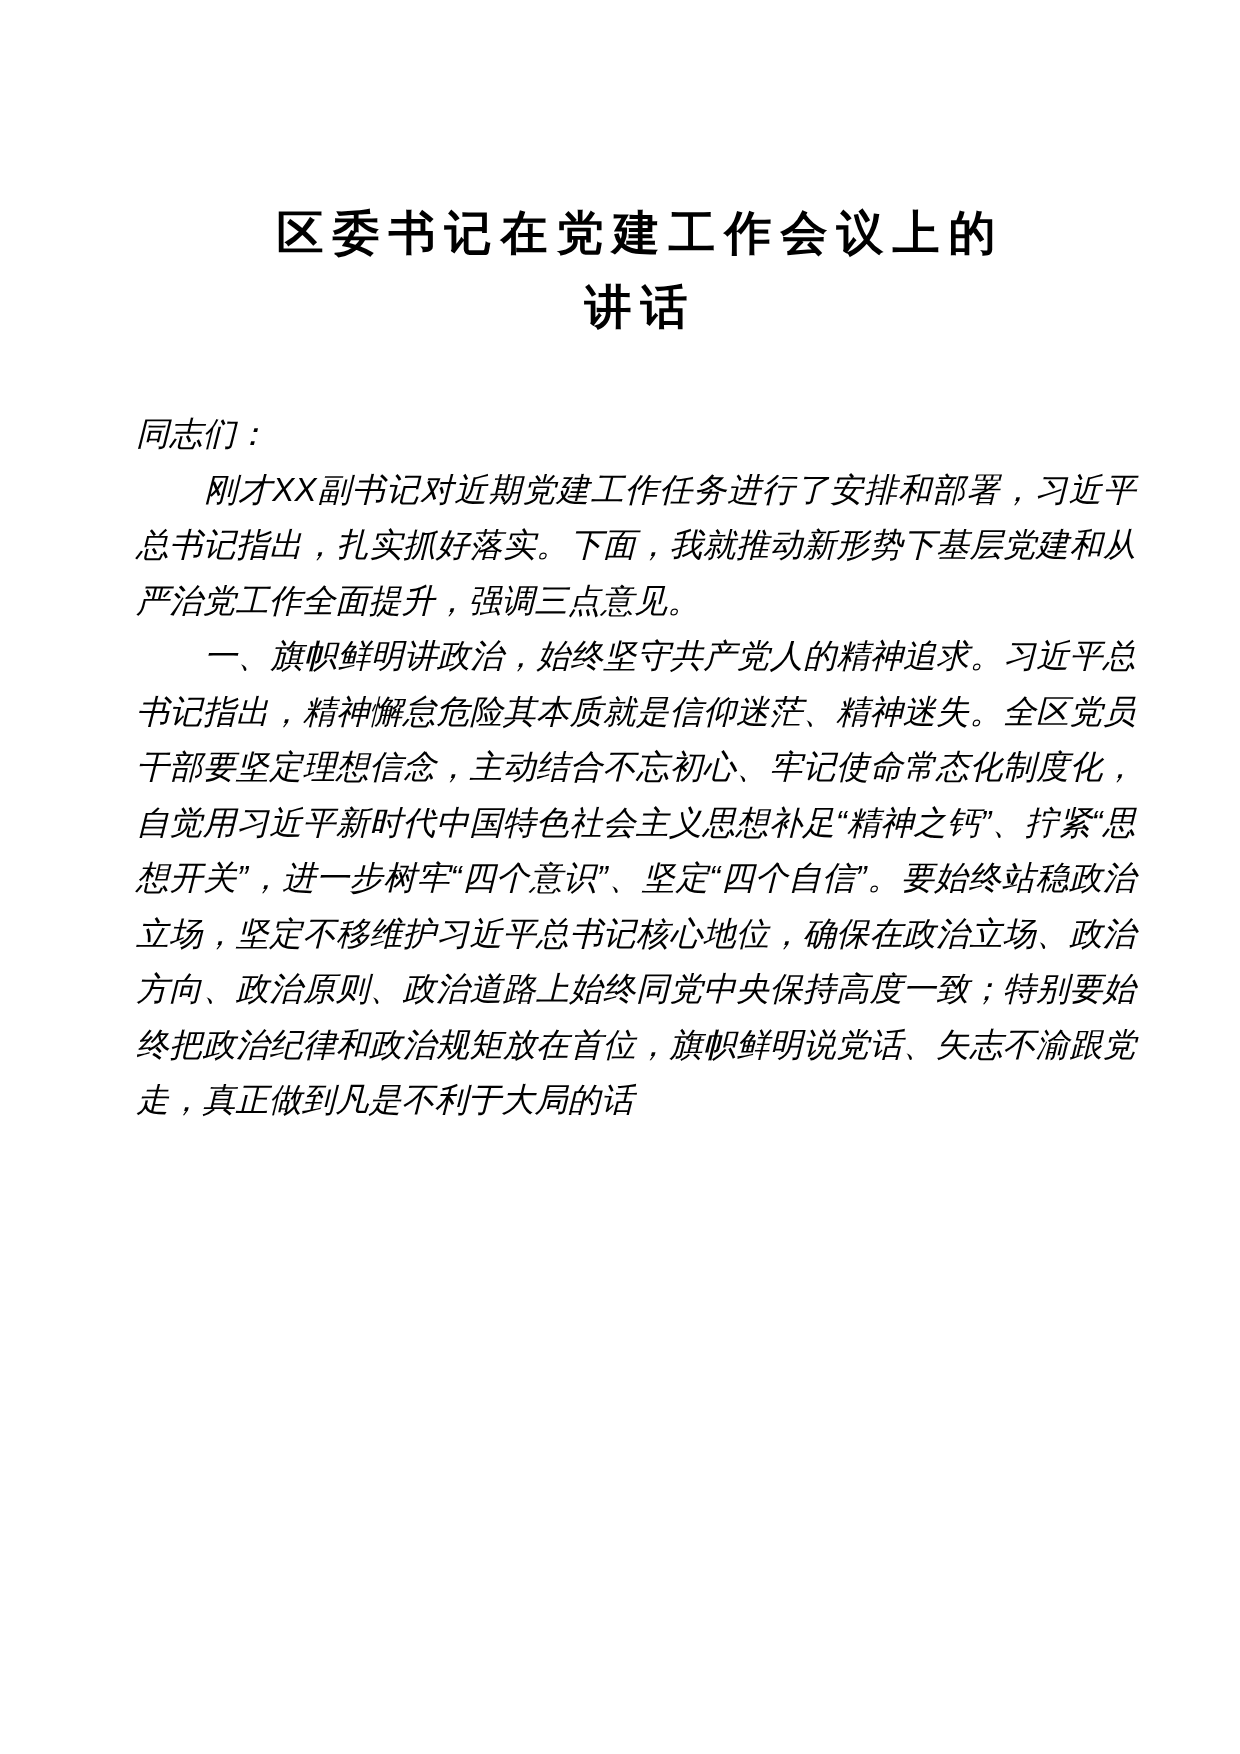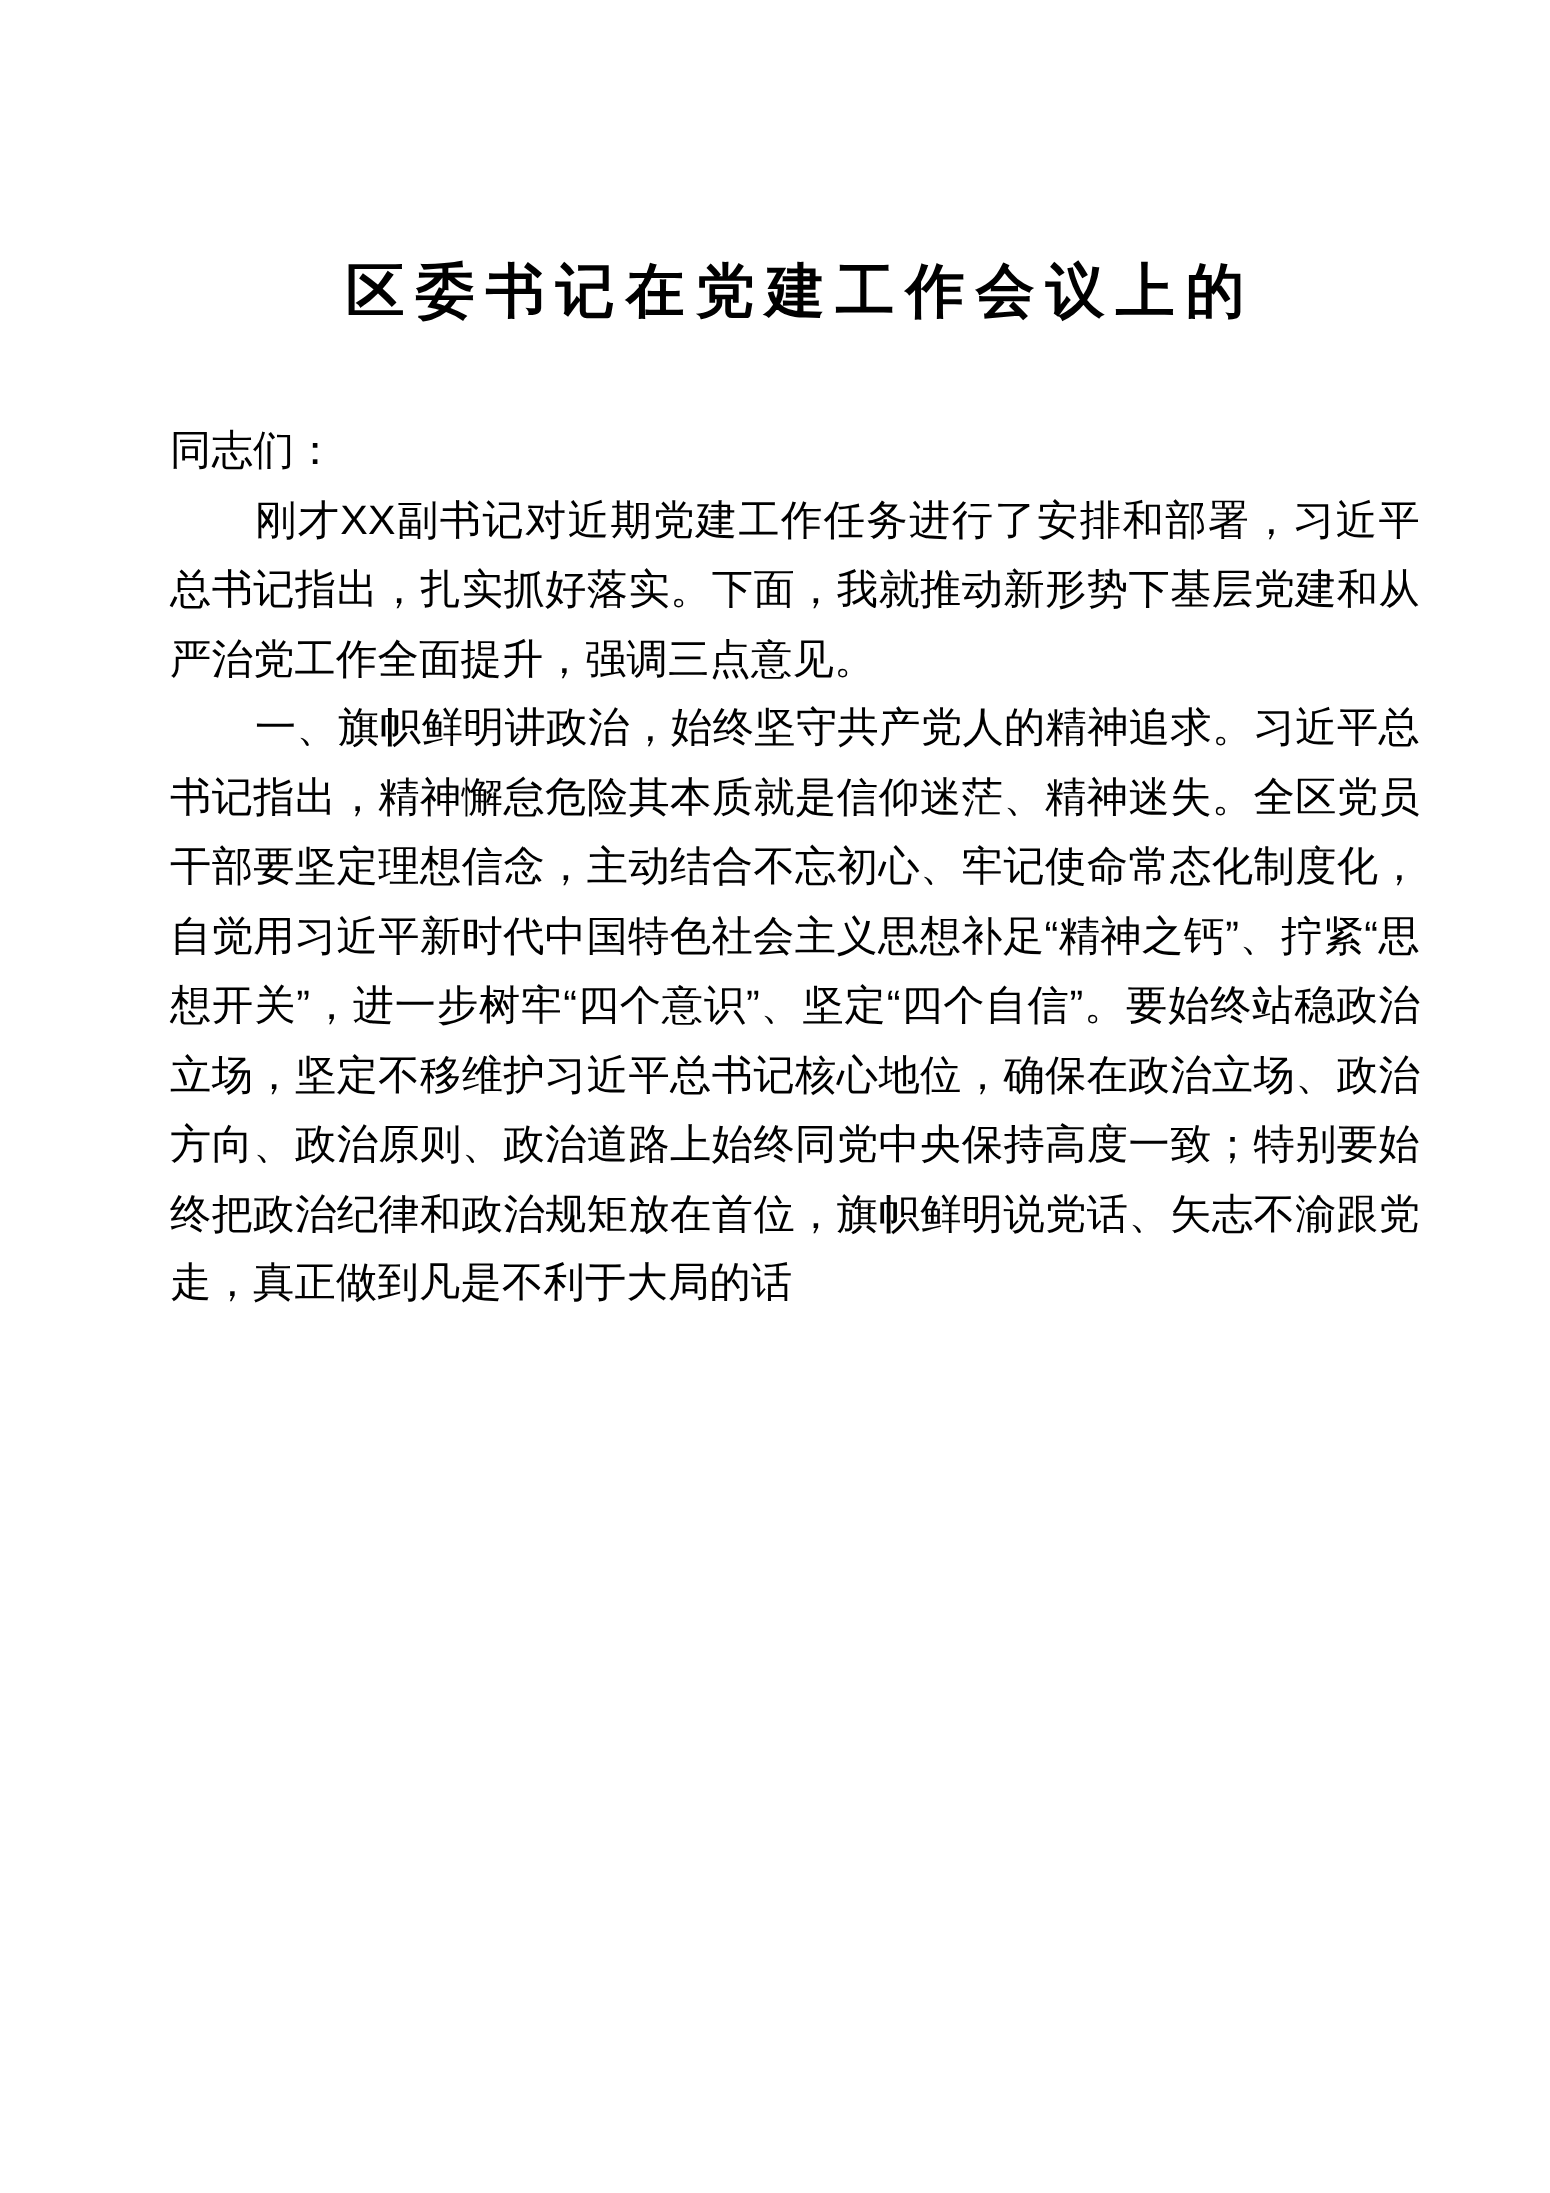--- a/index.html
+++ b/index.html
@@ -38,20 +38,21 @@
     text-indent: 9px;
     font-family: "Liberation Sans", "DejaVu Sans", sans-serif;
   }
   .doc-title .title-line {
     display: block;
   }
 
   
   .body-block {
     margin-top: 62px;
+    font-style: italic;
   }
   p.para {
     margin: 0;
     font-size: 33px;
     line-height: 55.5px;
     text-align: justify;
     text-align-last: left;
     text-justify: inter-character;
     letter-spacing: 0.2px;
     word-break: break-all;
@@ -64,20 +65,21 @@
   }
 </style>
 </head>
 <body>
 
 <div class="page">
   <div class="content">
 
     <h1 class="doc-title">
       <span class="title-line">区委书记在党建工作会议上的</span>
+      <span class="title-line">讲话</span>
     </h1>
 
     <div class="body-block">
       <p class="para salutation">同志们：</p>
       <p class="para indent">刚才XX副书记对近期党建工作任务进行了安排和部署，习近平总书记指出，扎实抓好落实。下面，我就推动新形势下基层党建和从严治党工作全面提升，强调三点意见。</p>
       <p class="para indent">一、旗帜鲜明讲政治，始终坚守共产党人的精神追求。习近平总书记指出，精神懈怠危险其本质就是信仰迷茫、精神迷失。全区党员干部要坚定理想信念，主动结合不忘初心、牢记使命常态化制度化，自觉用习近平新时代中国特色社会主义思想补足“精神之钙”、拧紧“思想开关”，进一步树牢“四个意识”、坚定“四个自信”。要始终站稳政治立场，坚定不移维护习近平总书记核心地位，确保在政治立场、政治方向、政治原则、政治道路上始终同党中央保持高度一致；特别要始终把政治纪律和政治规矩放在首位，旗帜鲜明说党话、矢志不渝跟党走，真正做到凡是不利于大局的话</p>
     </div>
 
   </div>
 </div>

